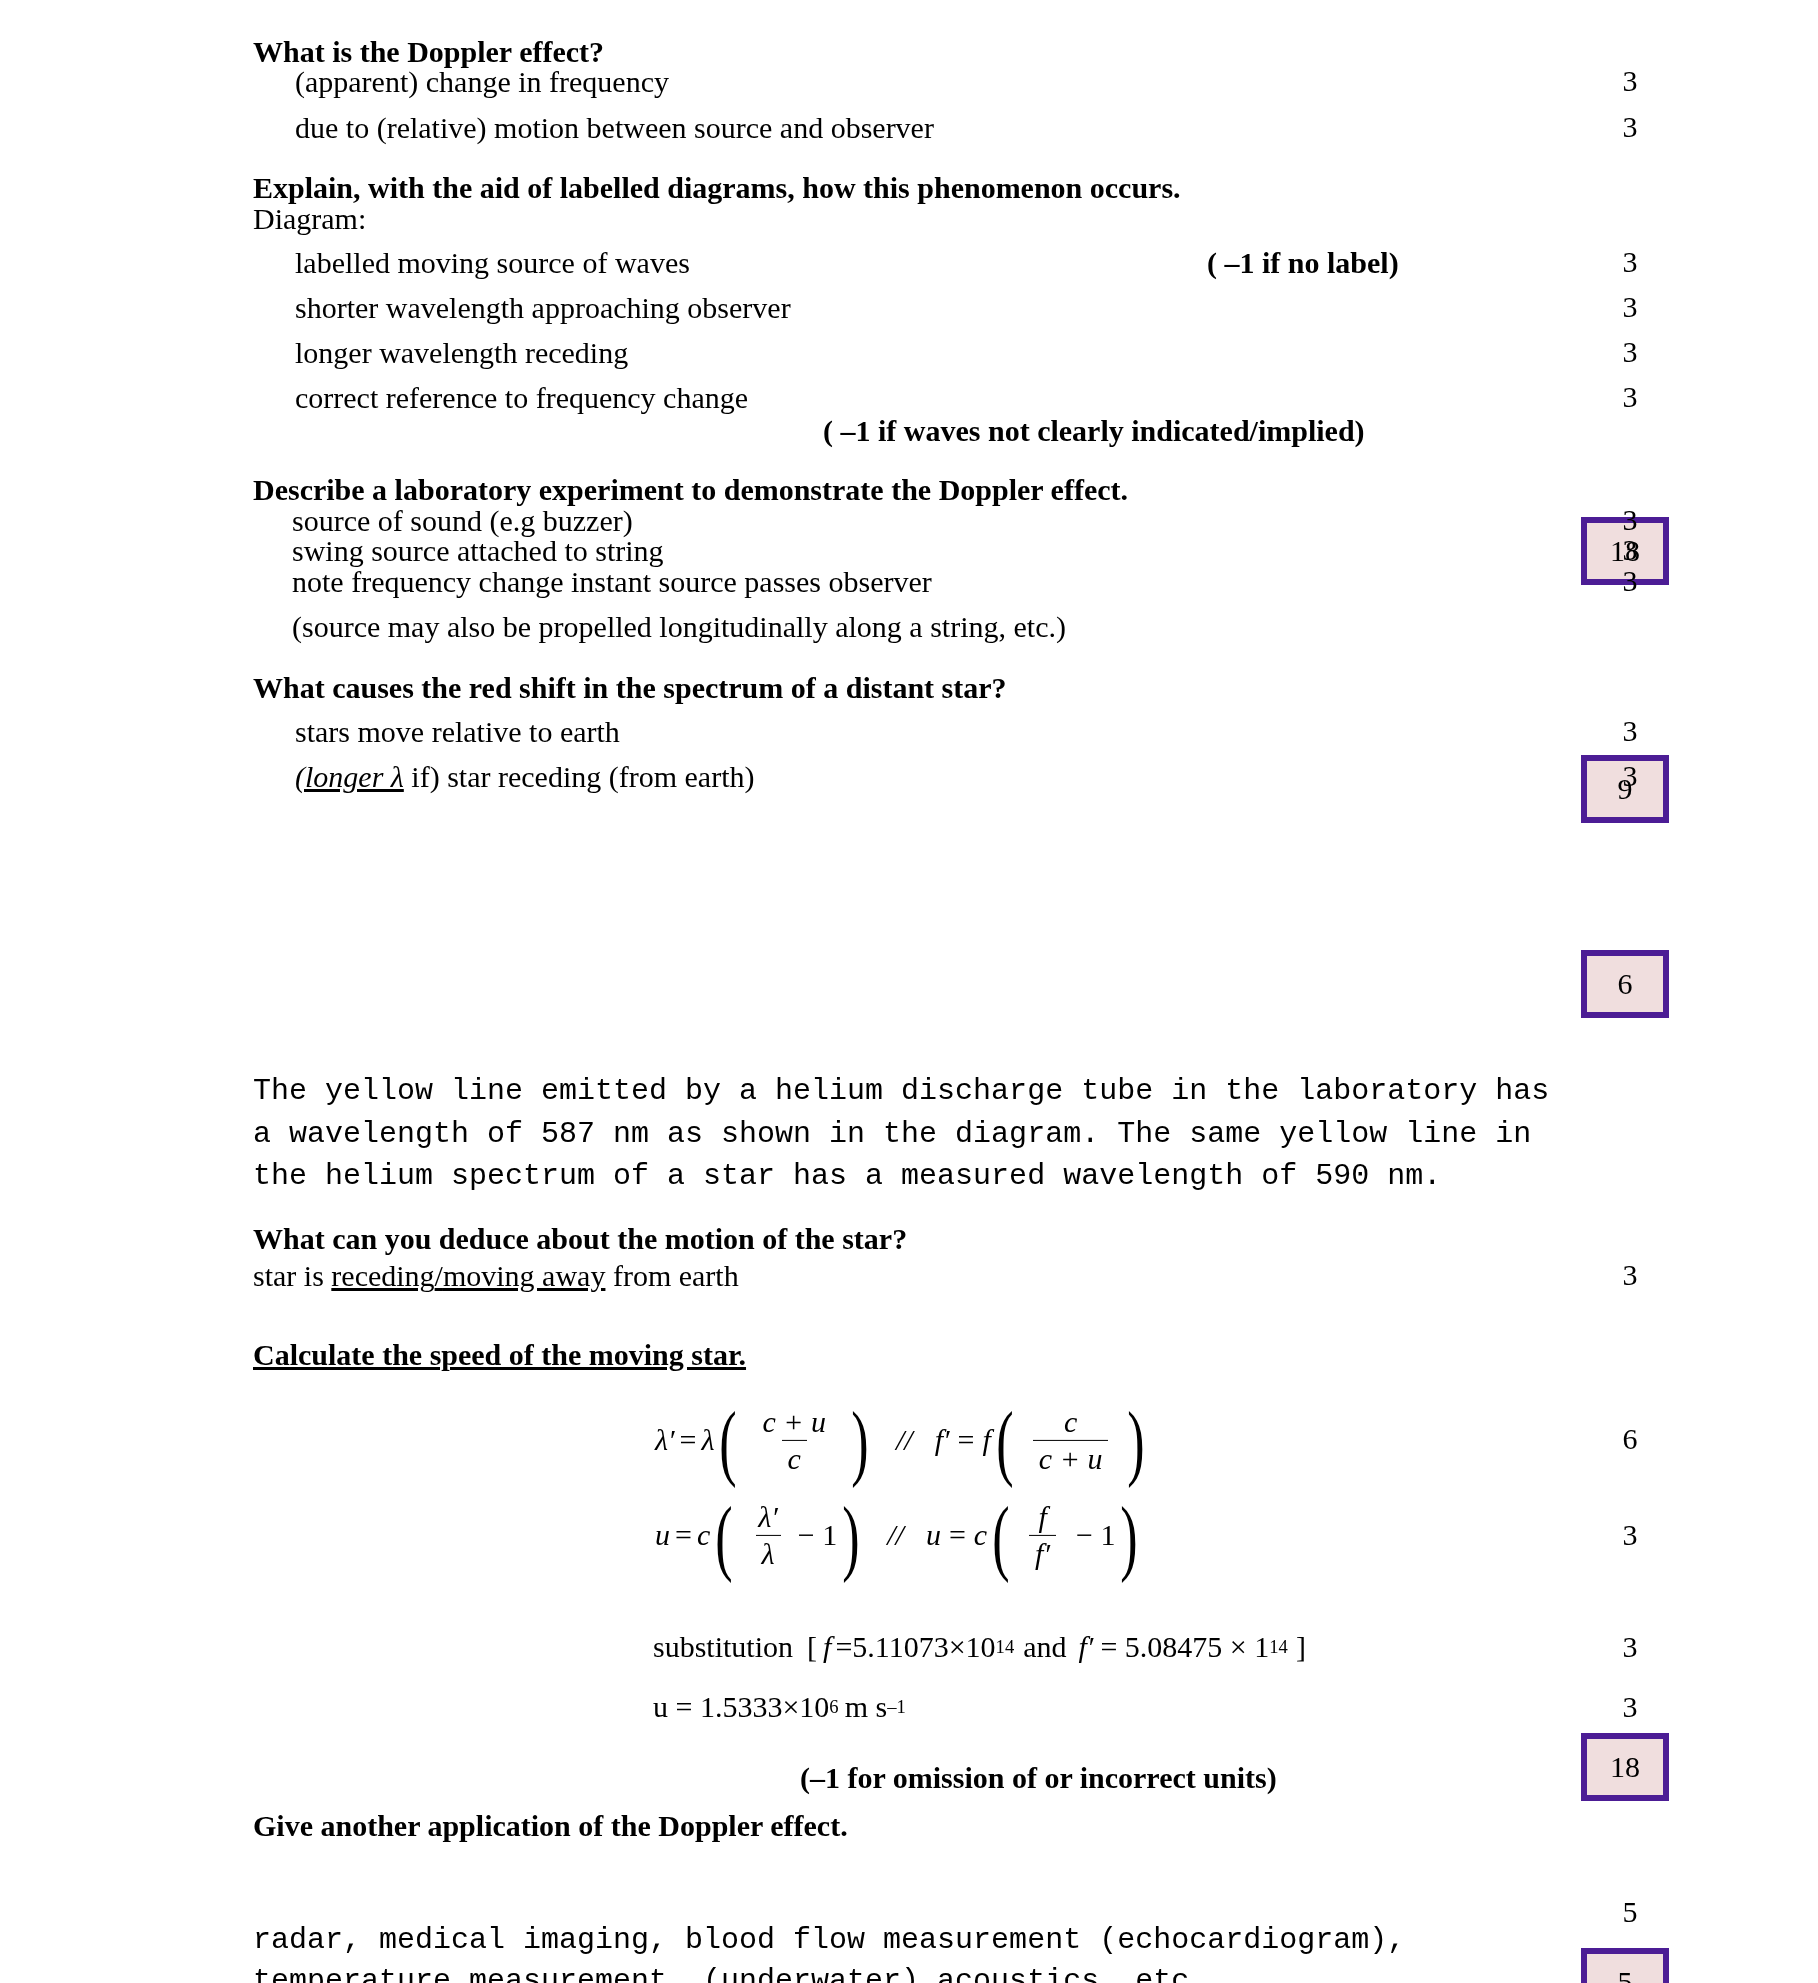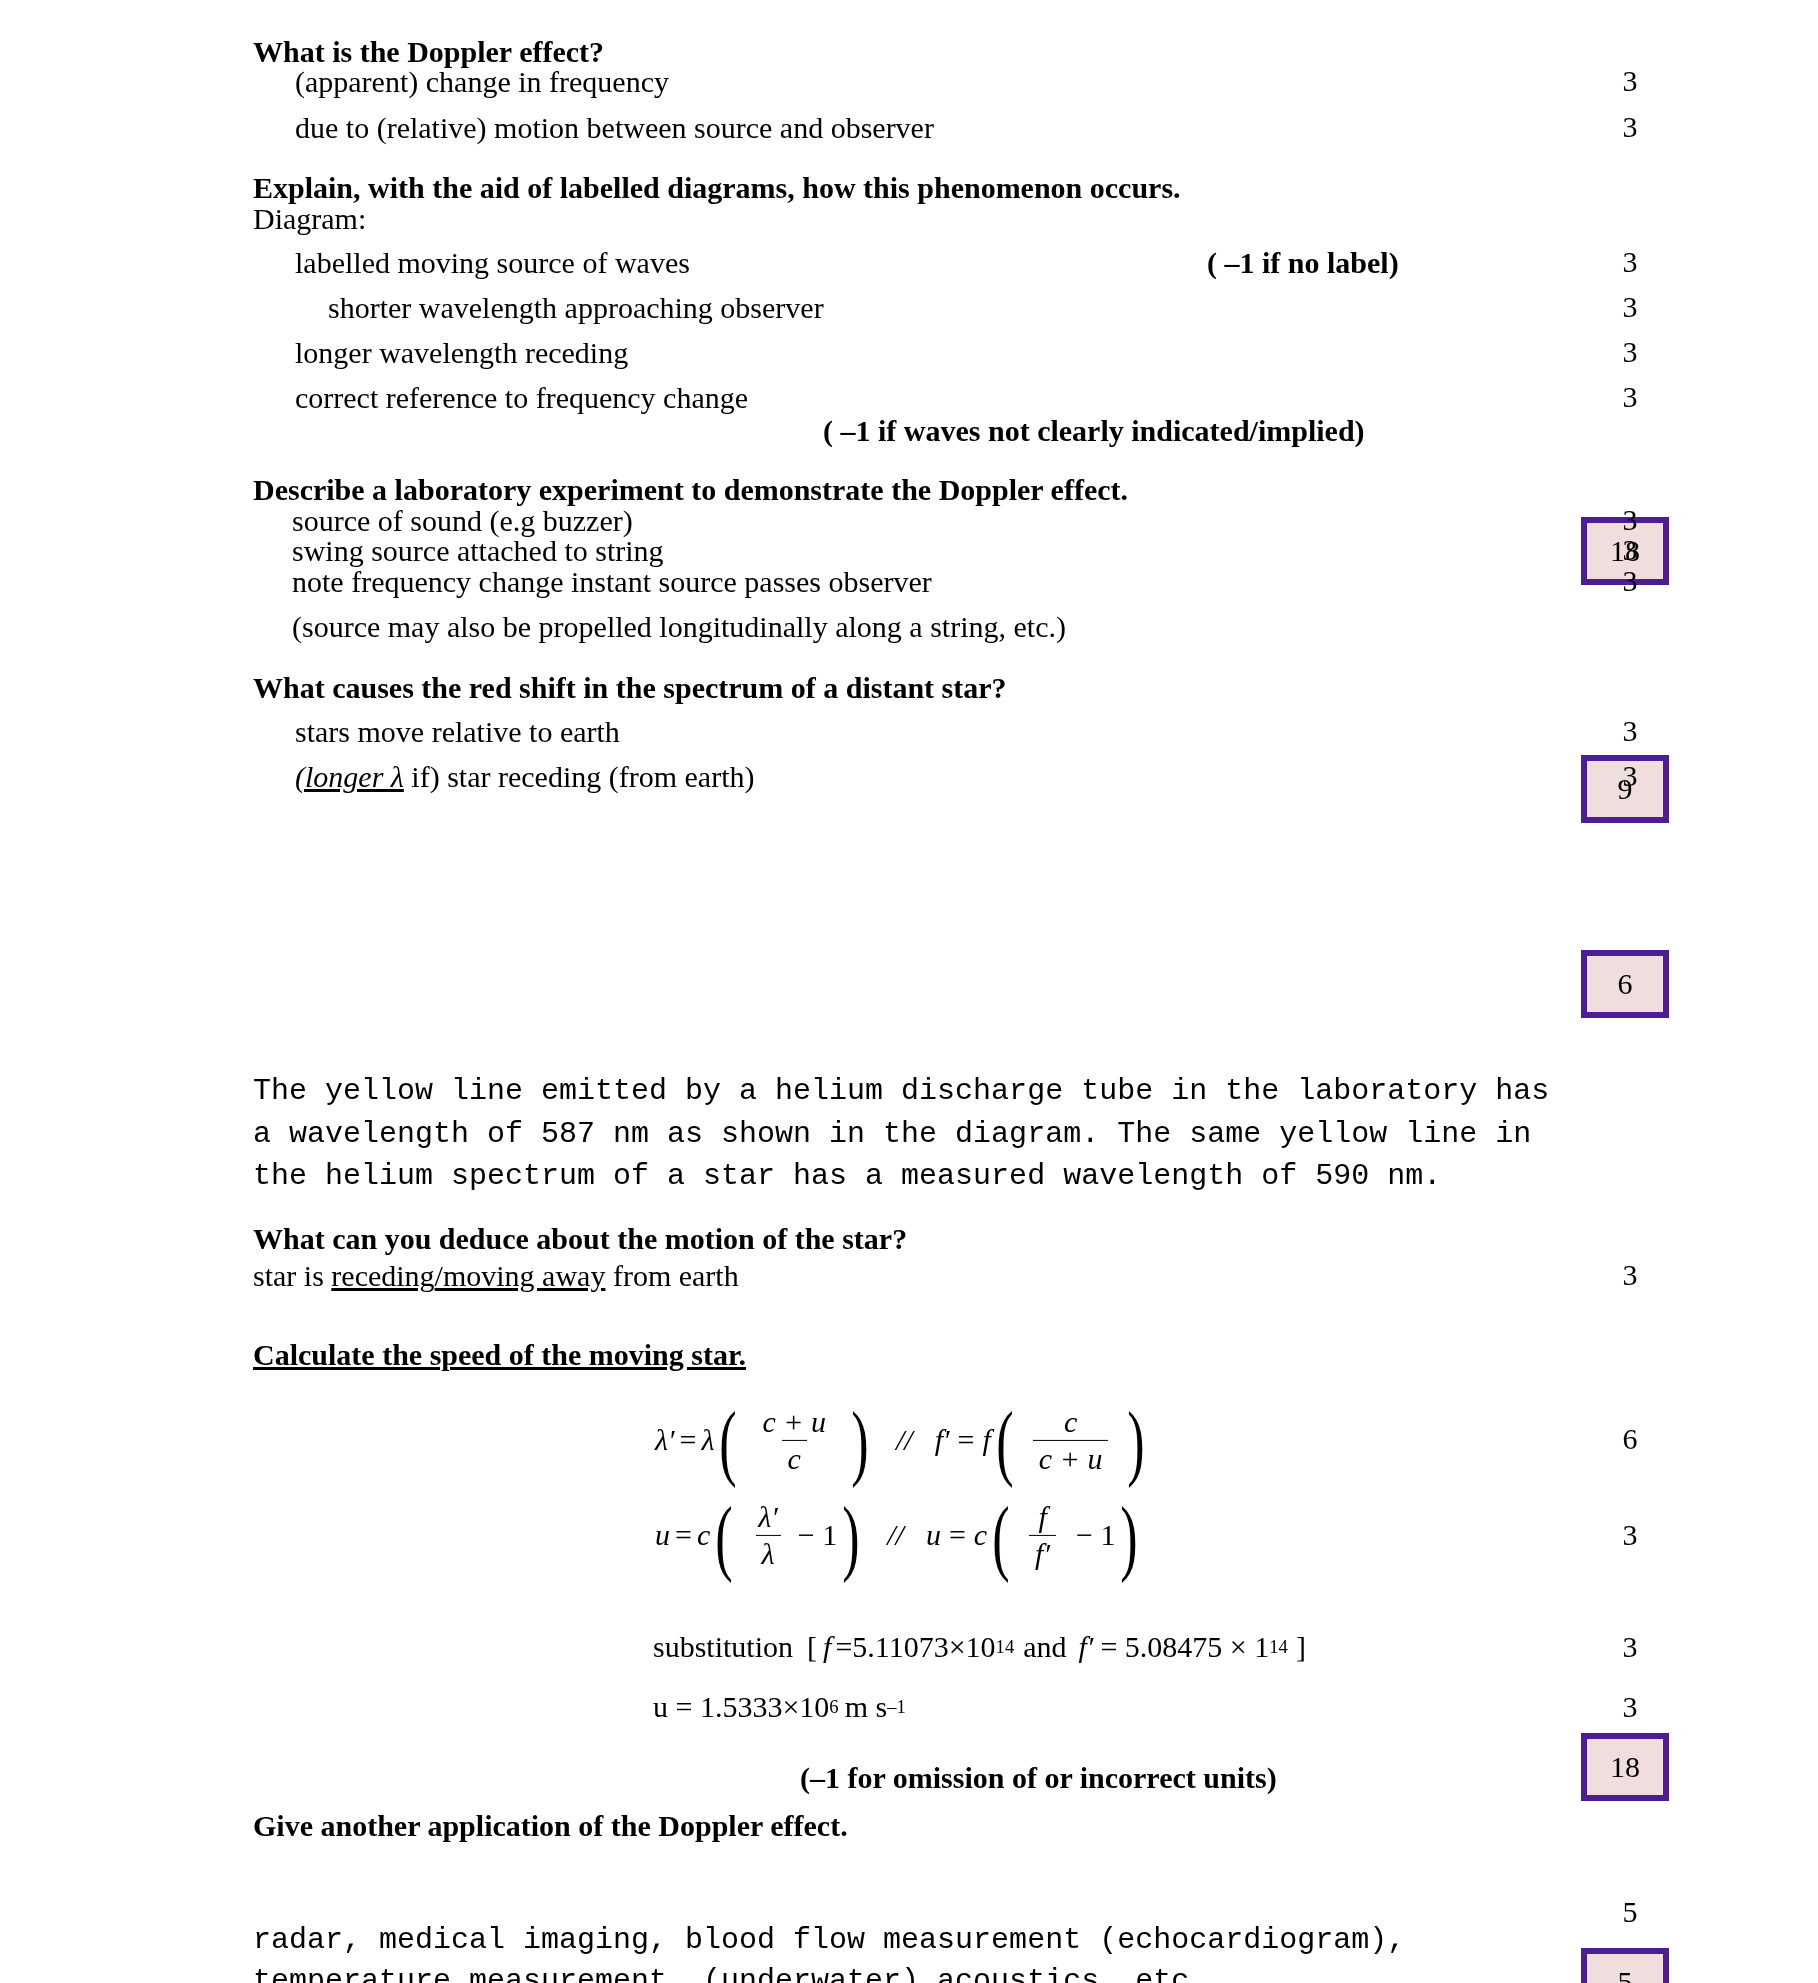--- a/index.html
+++ b/index.html
@@ -122,21 +122,21 @@
   <div class="tl" style="left:295px; top:110px;">due to (relative) motion between source and observer</div>
   <div class="mark" style="top:110px;">3</div>
 
   <div class="tl bold" style="left:253px; top:170px;">Explain, with the aid of labelled diagrams, how this phenomenon occurs.</div>
   <div class="tl" style="left:253px; top:201px;">Diagram:</div>
 
   <div class="tl" style="left:295px; top:245px;">labelled moving source of waves</div>
   <div class="tl bold" style="left:1207px; top:245px;">( –1 if no label)</div>
   <div class="mark" style="top:245px;">3</div>
 
-  <div class="tl" style="left:295px; top:290px;margin-left:33px;">shorter wavelength approaching observer</div>
+  <div class="tl" style="left:295px; top:290px;">shorter wavelength approaching observer</div>
   <div class="mark" style="top:290px;">3</div>
 
   <div class="tl" style="left:295px; top:335px;">longer wavelength receding</div>
   <div class="mark" style="top:335px;">3</div>
 
   <div class="tl" style="left:295px; top:380px;">correct reference to frequency change</div>
   <div class="mark" style="top:380px;">3</div>
 
   <div class="tl bold" style="left:823px; top:413px;">( –1 if waves not clearly indicated/implied)</div>
 

